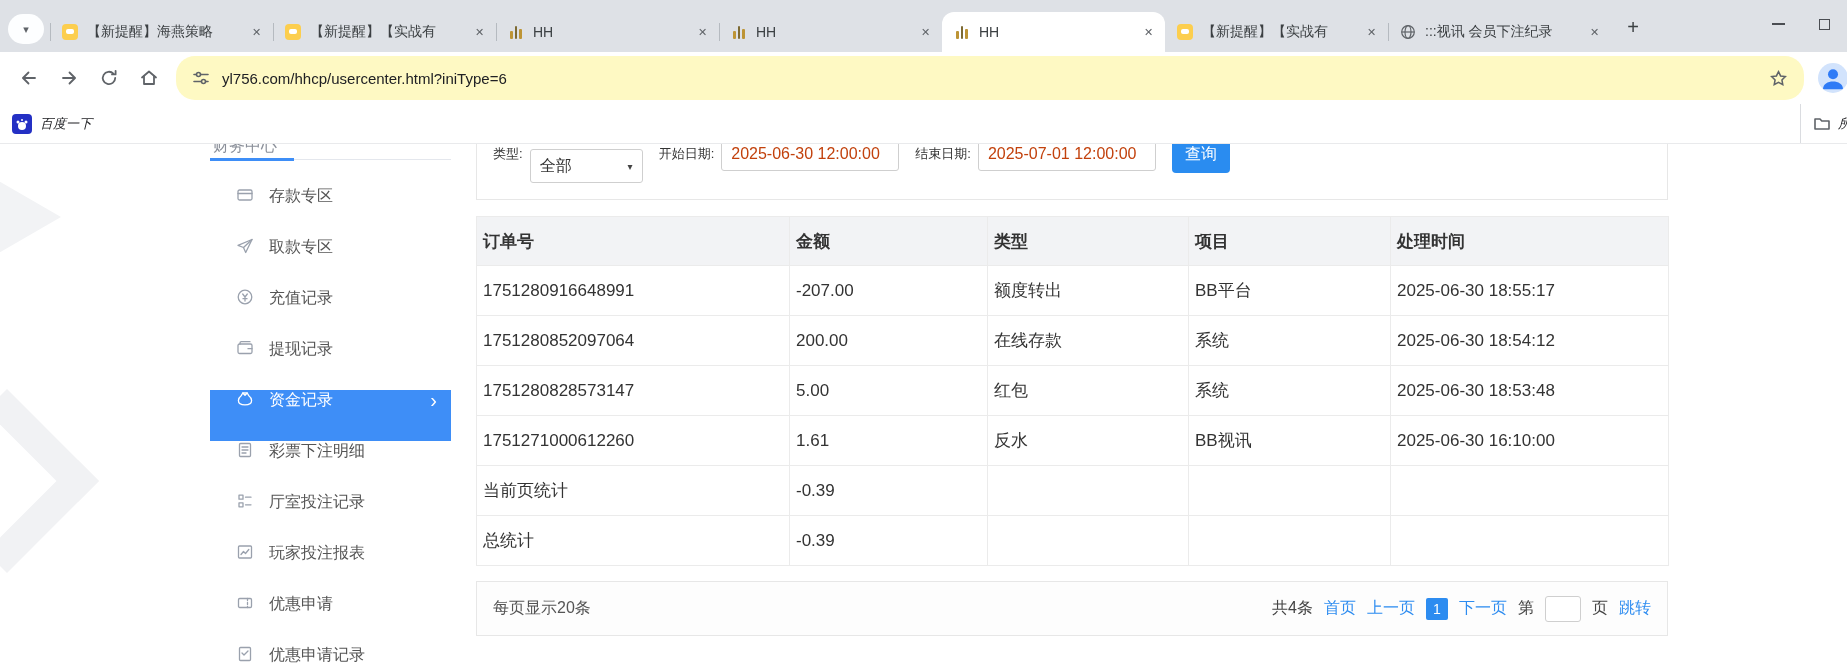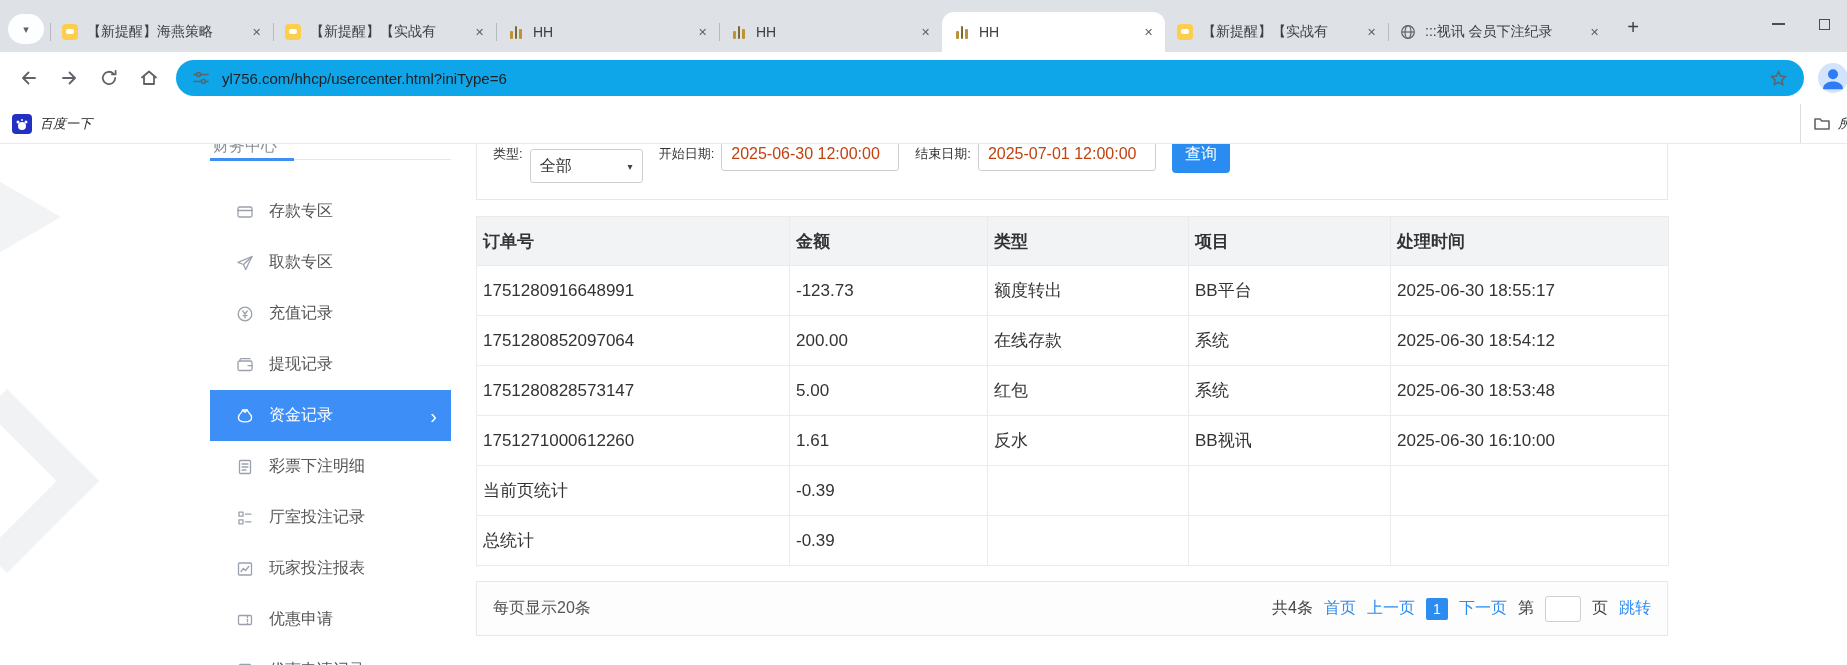--- a/index.html
+++ b/index.html
@@ -29,21 +29,21 @@
     color:#3c4043; font-size:20px; border-radius:50%; flex:none; }
   .win-controls { position:absolute; right:0; top:0; height:52px; display:flex; }
   .win-btn { width:46px; height:48px; display:flex; align-items:center; justify-content:center; }
   .glyph-min { width:13px; height:2px; background:#4a4d52; }
   .glyph-max { width:11px; height:11px; border:1.5px solid #4a4d52; }
 
   
   .navbar { height:52px; background:#fff; display:flex; align-items:center; padding:0 12px; }
   .nav-icon { width:34px; height:34px; margin-right:6px; border-radius:50%; display:flex; align-items:center; justify-content:center; color:#5f6368; flex:none; }
   .nav-icon svg { stroke:#5f6368; fill:none; stroke-width:1.8; stroke-linecap:round; stroke-linejoin:round; }
-  .addressbar { width:1628px; height:36px; margin-left:4px; background:#0ea5e9; border-radius:19px;
+  .addressbar { width:1628px; height:44px; margin-left:4px; background:#fef9c3; border-radius:19px;
     display:flex; align-items:center; padding:0 16px; flex:none; }
   .addressbar svg { stroke:#5f6368; fill:none; stroke-width:1.6; stroke-linecap:round; }
   .url-text { font-size:15px; color:#202124; margin-left:12px; flex:1; white-space:nowrap; overflow:hidden; }
   .avatar { width:30px; height:30px; border-radius:50%; margin-left:14px; background:#d2e3fc; overflow:hidden; flex:none;
     display:flex; align-items:center; justify-content:center; }
 
   
   .bookmarksbar { height:40px; background:#fff; border-bottom:1px solid #e9eaec; display:flex; align-items:center;
     padding:0 12px; position:relative; }
   .baidu-ico { width:20px; height:20px; border-radius:4px; background:#2430c4; margin-right:8px; position:relative; flex:none; }
@@ -61,21 +61,21 @@
     border-top:55px solid transparent; border-bottom:55px solid transparent; border-left:95px solid #f2f3f5; }
   .wm-chev { position:absolute; left:-58px; top:272px; width:130px; height:130px;
     border-top:30px solid #f1f2f4; border-right:30px solid #f1f2f4; transform:rotate(45deg); }
 
   
   .sidebar { position:absolute; left:210px; top:0; width:241px; }
   .sb-header { position:relative; height:16px; border-bottom:1px solid #e4e7ed; }
   .sb-title { position:absolute; left:3px; top:-8px; font-size:16px; color:#8a8f99; white-space:nowrap; }
   .sb-underline { position:absolute; left:0; bottom:-2px; width:84px; height:3px; background:#3e8ef7; }
   .menu { margin-top:26px; }
-  .menu-item { height:51px; display:flex; align-items:center; padding:0 14px 0 26px; color:#555; font-size:16px; cursor:pointer; }
+  .menu-item { height:51px; display:flex; padding:0 14px 0 26px; color:#555; font-size:16px; cursor:pointer; }
   .menu-item .icon { width:18px; height:18px; margin-right:15px; color:#9aa1ad; display:flex; flex:none; }
   .menu-item .icon svg { stroke:currentColor; fill:none; stroke-width:1.3; stroke-linecap:round; stroke-linejoin:round; }
   .menu-item.active { background:#3e8ef7; color:#fff; }
   .menu-item.active .icon { color:#fff; }
   .menu-item .chev { margin-left:auto; color:#fff; font-size:20px; display:none; line-height:1; }
   .menu-item.active .chev { display:block; }
 
   
   .main { position:absolute; left:476px; top:0; width:1192px; }
   .filter-box { position:absolute; left:0; top:-20px; width:1192px; height:76px; border:1px solid #e7e7e7;
@@ -381,21 +381,21 @@
             <th>订单号</th>
             <th>金额</th>
             <th>类型</th>
             <th>项目</th>
             <th>处理时间</th>
           </tr>
         </thead>
         <tbody>
           <tr>
             <td>1751280916648991</td>
-            <td>-123.73</td>
+            <td>-207.00</td>
             <td>额度转出</td>
             <td>BB平台</td>
             <td>2025-06-30 18:55:17</td>
           </tr>
           <tr>
             <td>1751280852097064</td>
             <td>200.00</td>
             <td>在线存款</td>
             <td>系统</td>
             <td>2025-06-30 18:54:12</td>

